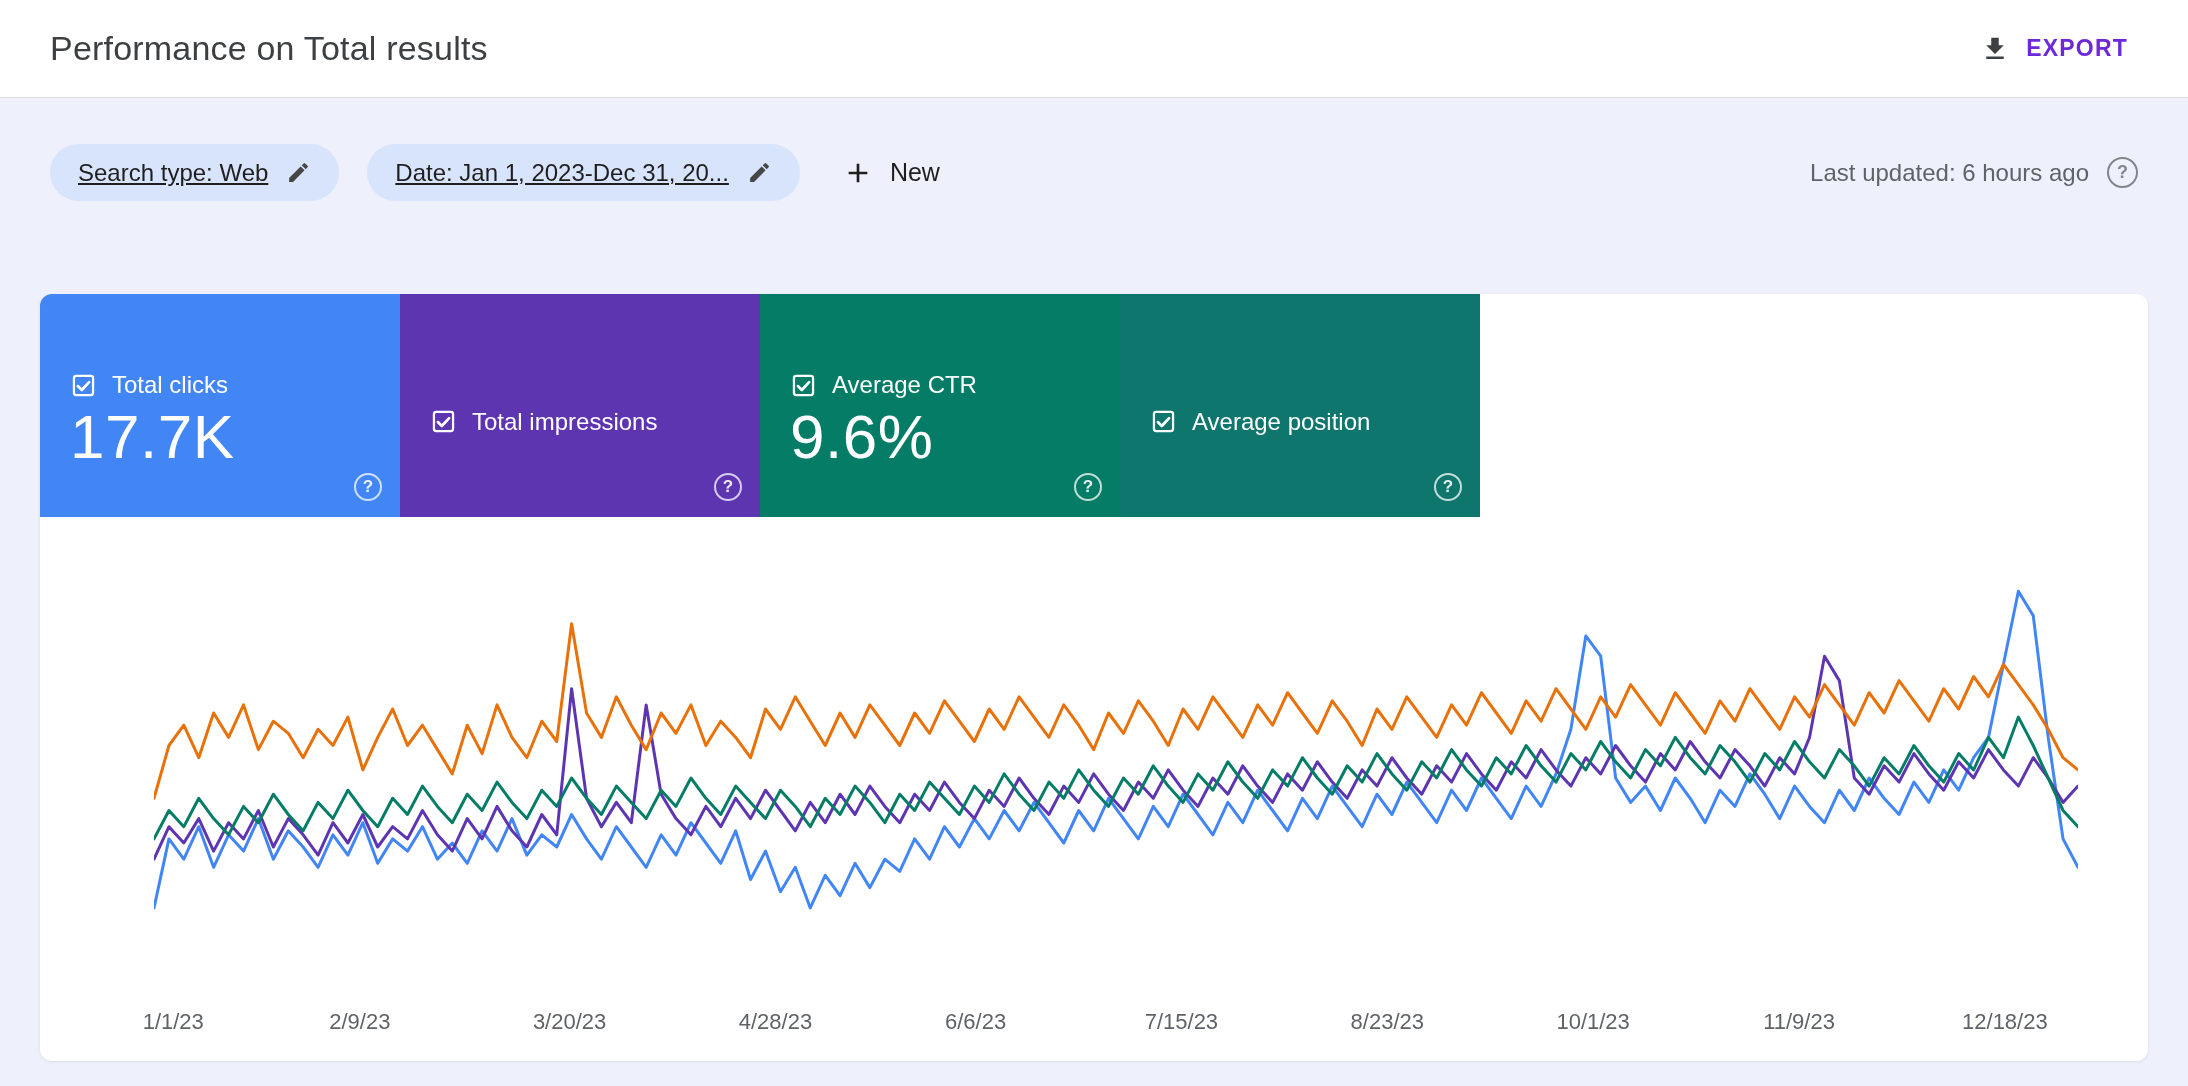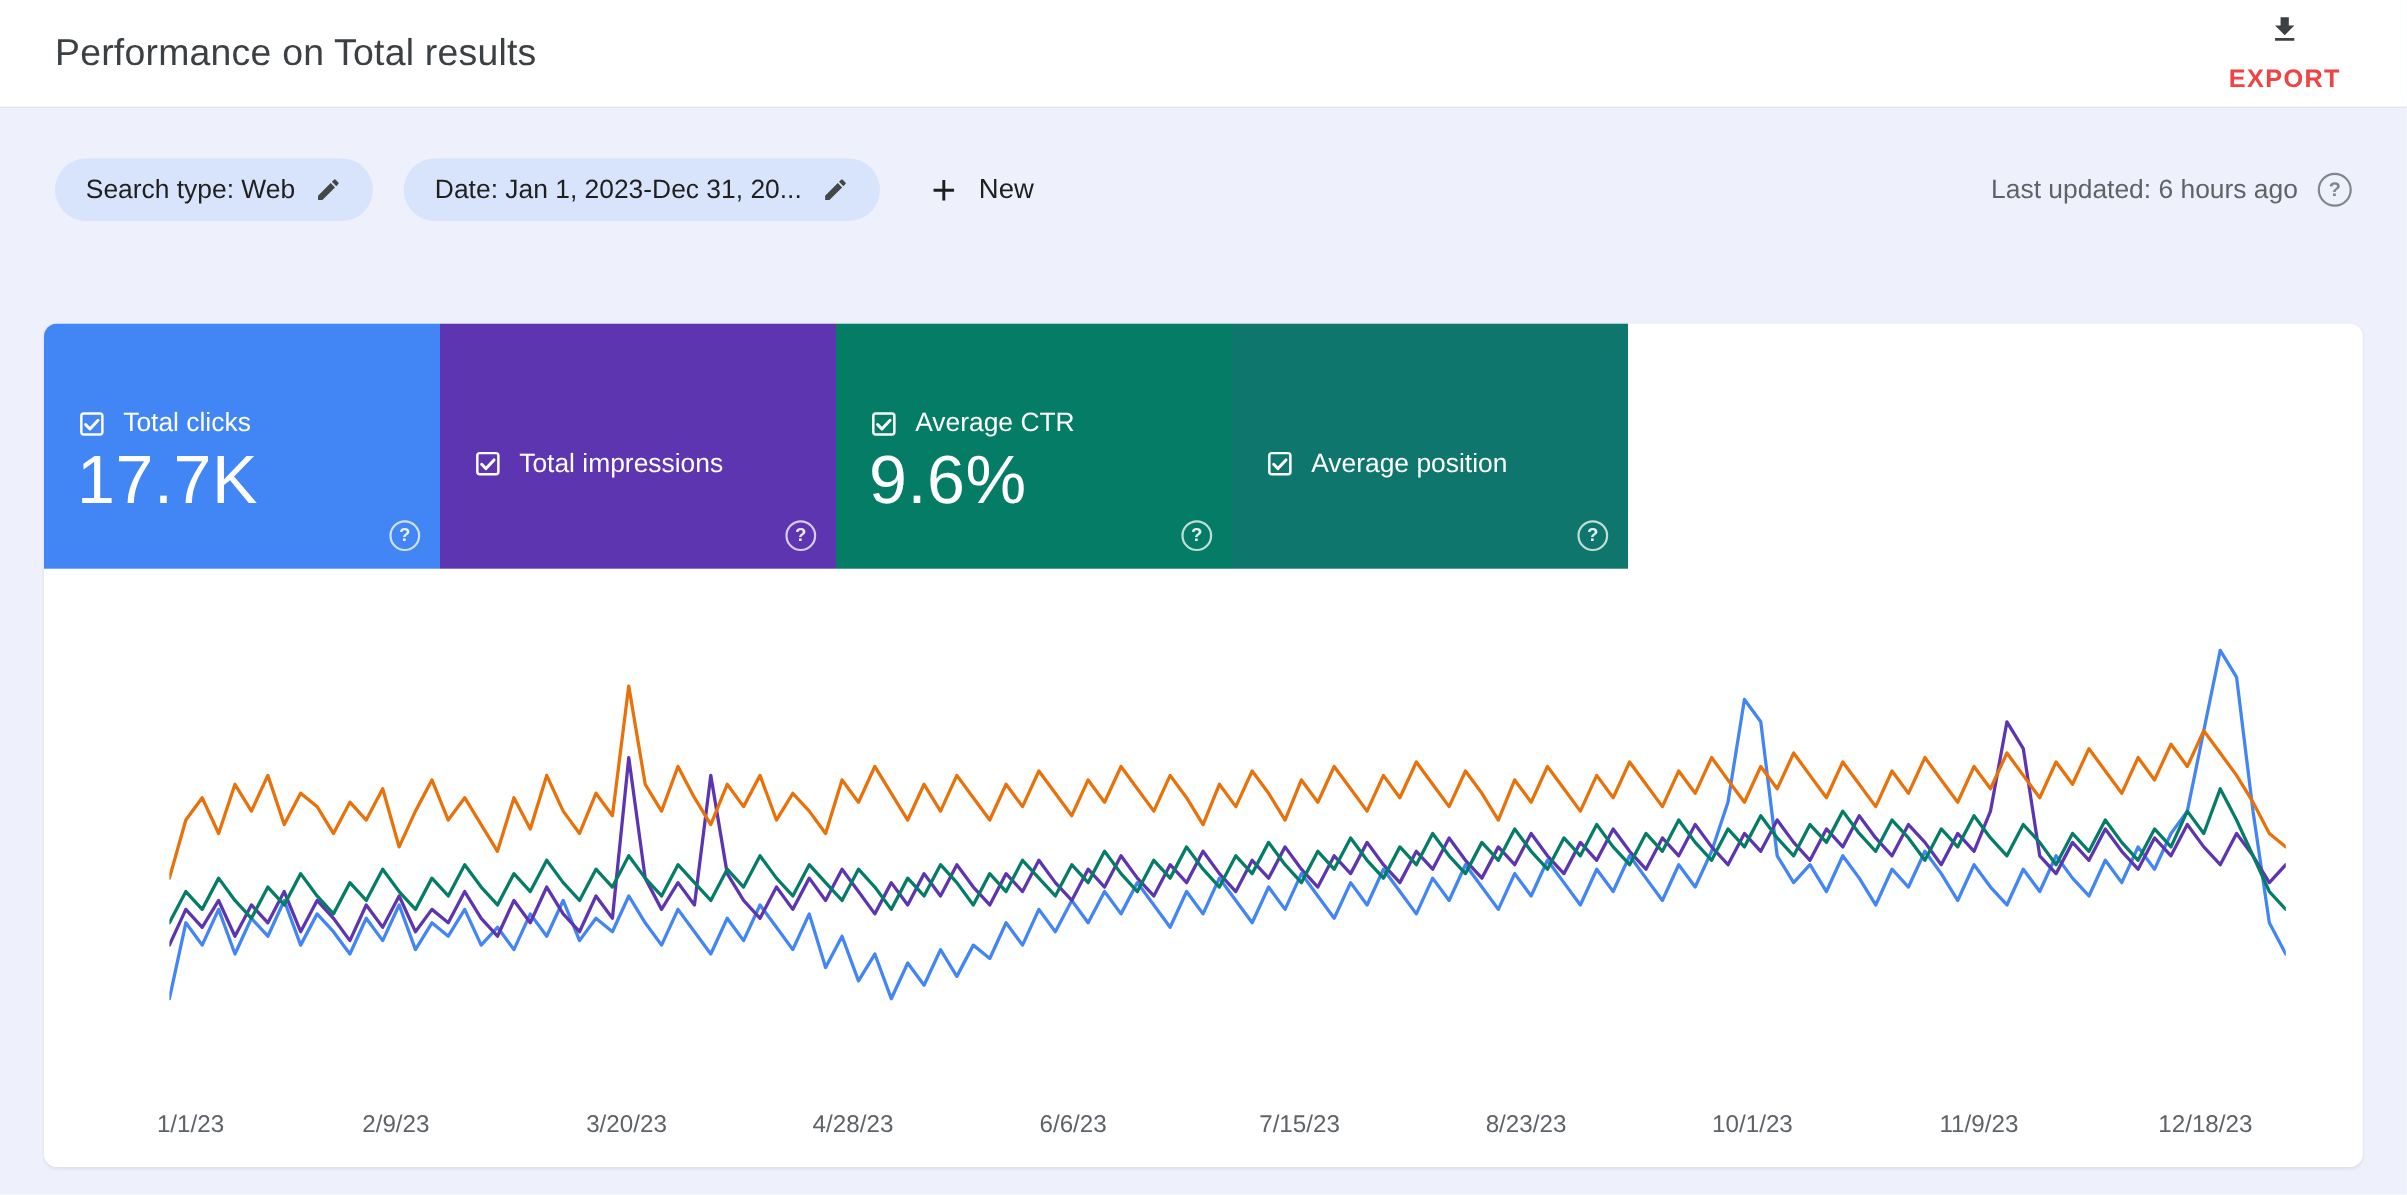--- a/index.html
+++ b/index.html
@@ -9,30 +9,30 @@
     font-family:"Liberation Sans", sans-serif;
     background:#eef1fb; color:#202124;
   }
   .topbar {
     background:#fff; height:98px; display:flex; align-items:center;
     justify-content:space-between; padding:0 50px; border-bottom:1px solid #dadce0;
   }
   .page-title { font-size:34px; font-weight:400; color:#3c4043; margin:0; letter-spacing:.2px; }
   .export-btn {
     display:flex; align-items:center; gap:16px; background:none; border:none;
-    color:#ef4444; font-size:23px; font-weight:700; letter-spacing:1.2px;
-    font-family:inherit; cursor:pointer; padding:10px;flex-direction:column;
+    color:#6d28d9; font-size:23px; font-weight:700; letter-spacing:1.2px;
+    font-family:inherit; cursor:pointer; padding:10px;
   }
   .export-btn svg { width:30px; height:30px; fill:#3c4043; }
 
   .filters { display:flex; align-items:center; padding:46px 50px 0; }
   .chip {
     display:flex; align-items:center; gap:18px; background:#d8e3fc; border:none;
     border-radius:29px; height:57px; padding:0 28px; font-size:24px; color:#1f1f1f;
-    font-family:inherit; cursor:pointer; white-space:nowrap;
+    font-family:inherit; cursor:pointer; white-space:nowrap;text-decoration:underline;
   }
   .chip + .chip { margin-left:28px; }
   .chip svg { width:25px; height:25px; fill:#444746; flex:none; }
   .new-btn {
     display:flex; align-items:center; gap:16px; background:none; border:none;
     font-size:25px; color:#1f1f1f; margin-left:36px; cursor:pointer; font-family:inherit;
   }
   .new-btn svg { width:32px; height:32px; fill:#1f1f1f; }
   .filters-right { margin-left:auto; display:flex; align-items:center; gap:18px; color:#5f6368; font-size:24px; }
   .help-circle {

